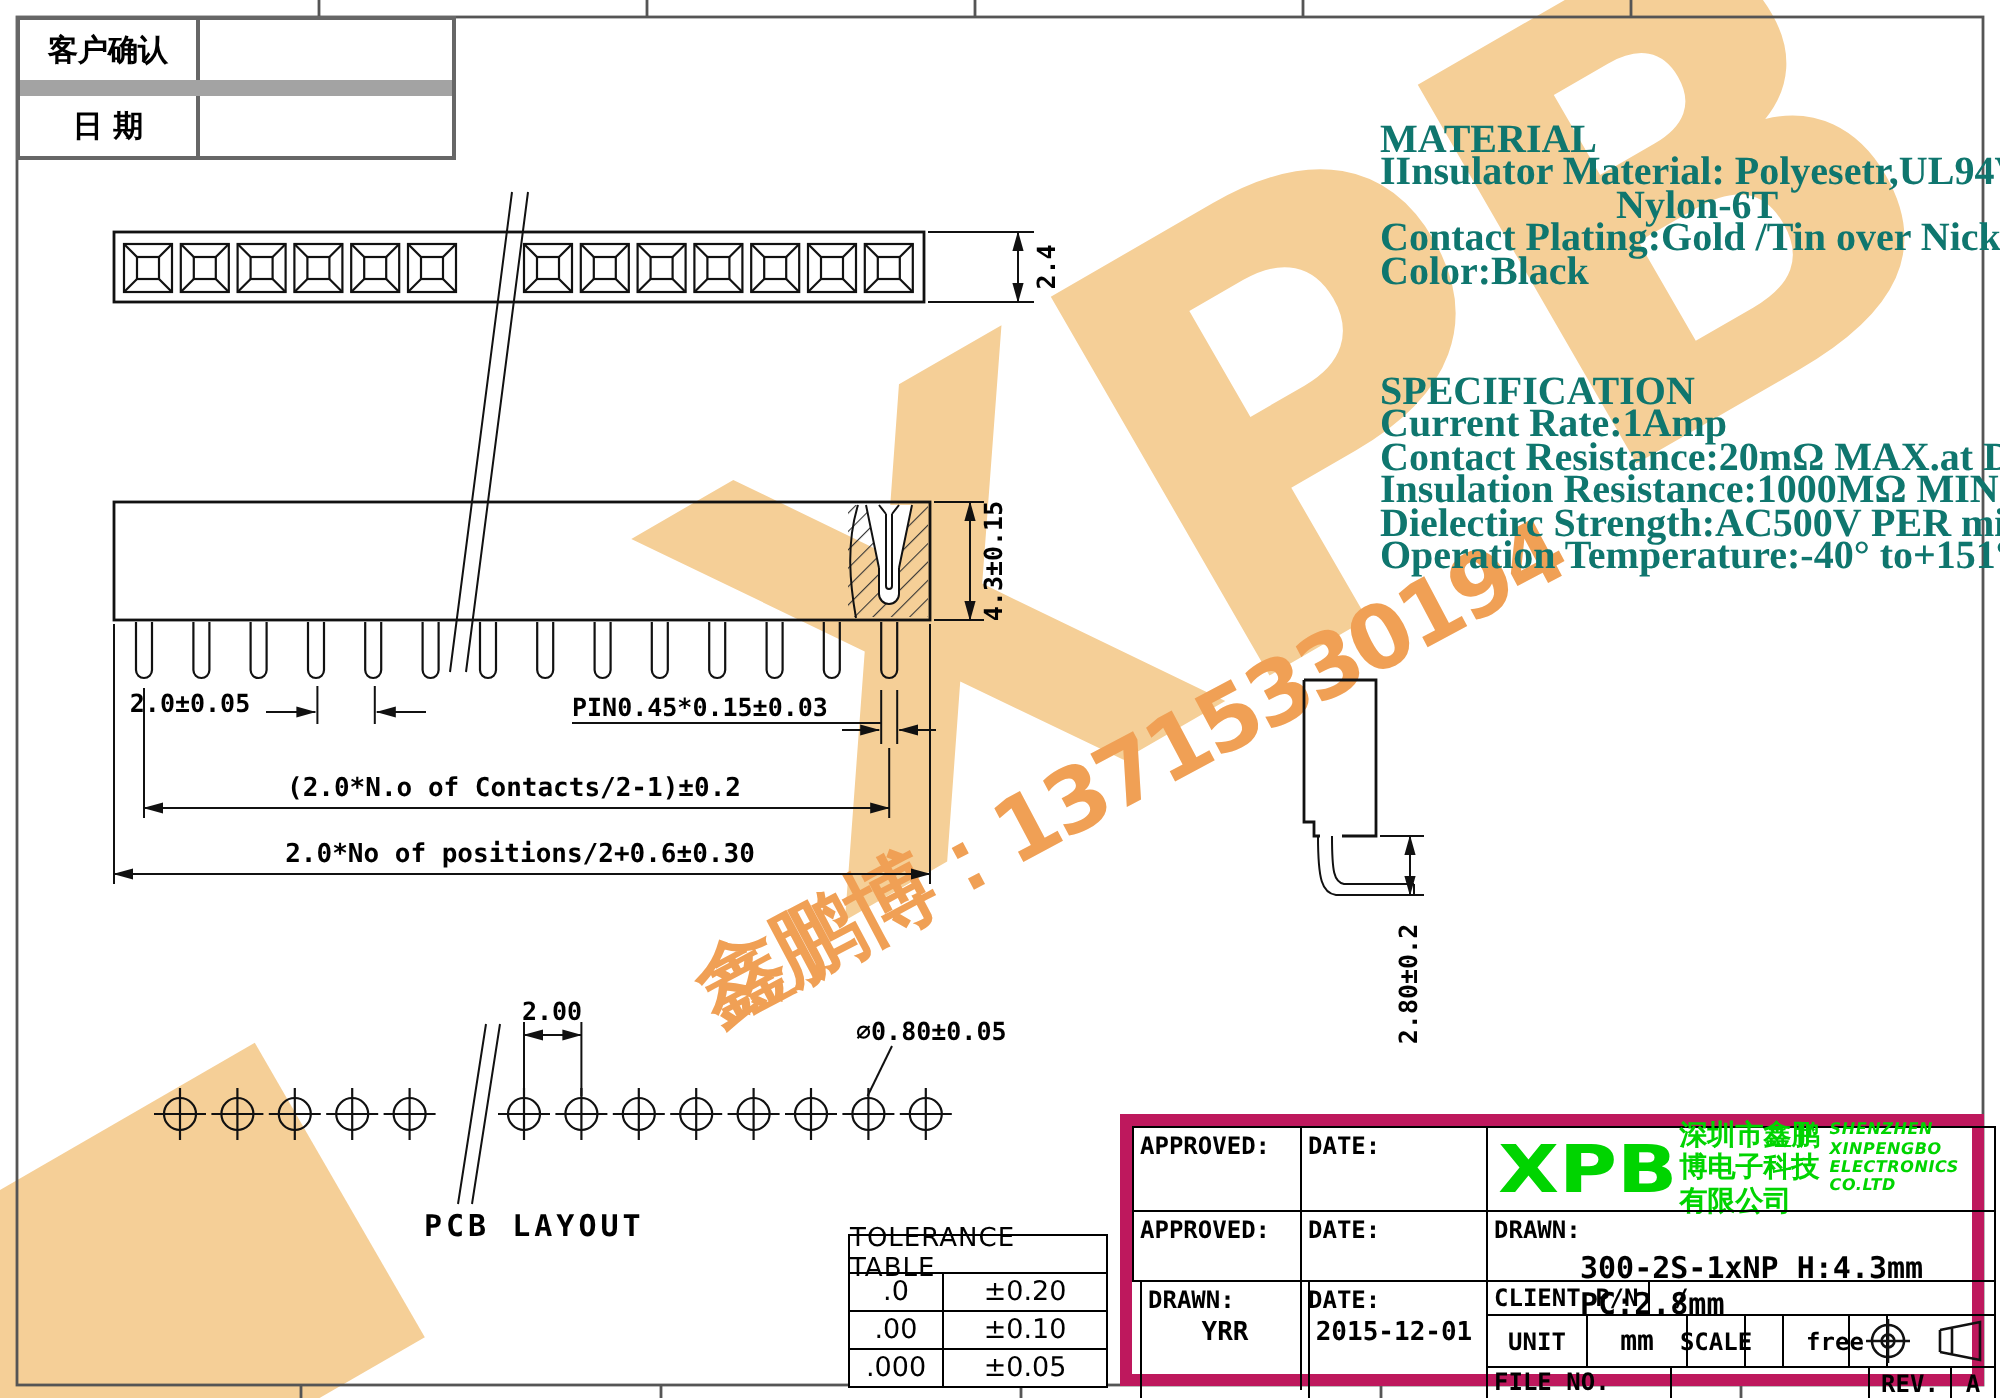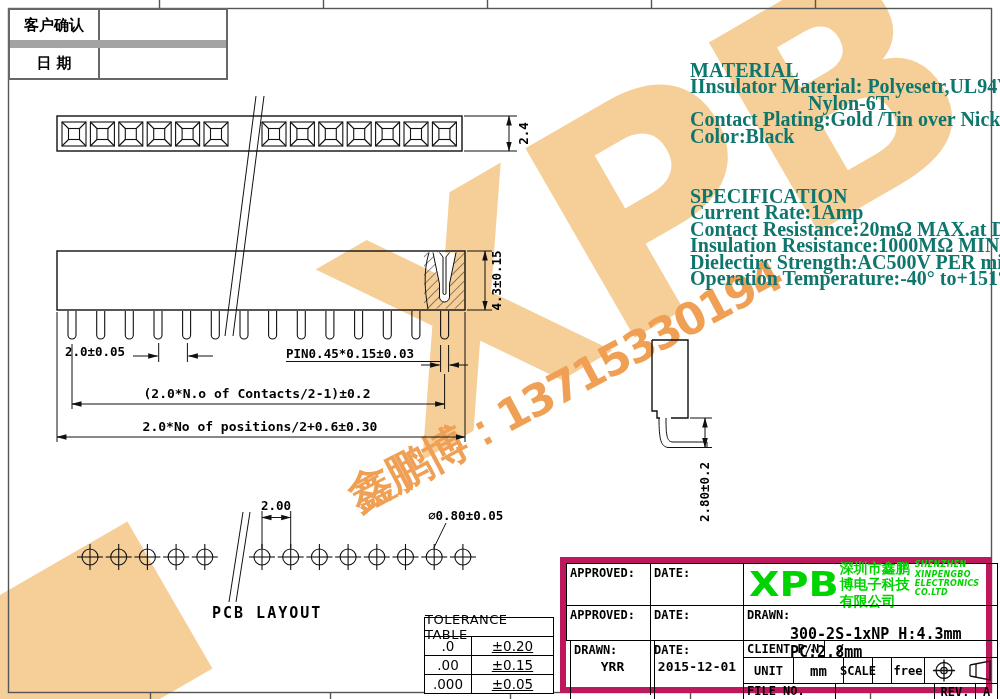--- a/index.html
+++ b/index.html
@@ -34,21 +34,21 @@
   .clabel{width:88px;border-right:2px solid #676767;display:flex;align-items:center;justify-content:center;
           font-family:"DejaVu Sans",sans-serif;font-weight:bold;font-size:15px;}
   .cval{flex:1;}
   
   .ttable{position:absolute;left:424px;top:617px;width:130px;z-index:3;background:#fff;
           font-family:"DejaVu Sans",sans-serif;color:#000;}
   .tt-head{border:1.5px solid #000;height:18px;display:flex;align-items:center;justify-content:center;
            font-size:13px;letter-spacing:0.5px;}
   .tt-row{display:flex;height:18px;border:1.5px solid #000;border-top:none;font-size:13.5px;}
   .tt-c1{width:46px;border-right:1.5px solid #000;display:flex;align-items:center;justify-content:center;}
-  .tt-c2{flex:1;display:flex;align-items:center;justify-content:center;text-decoration:underline;}
+  .tt-c2{flex:1;display:flex;align-items:center;justify-content:center;}
   
   .tblock{position:absolute;left:560px;top:557px;width:432px;height:136px;z-index:3;background:transparent;
           border:6px solid #be185d;box-sizing:border-box;color:#000;}
   .cell{position:absolute;border:1px solid #000;box-sizing:border-box;
         font-family:"DejaVu Sans Mono",monospace;font-weight:700;font-size:12px;}
   .cell .lb{padding:2px 3px;}
   .cell .vl{text-align:center;font-size:13px;}
   .logo-cell{display:flex;align-items:center;padding-left:5px;}
   .logo-txt{font-family:"DejaVu Sans",sans-serif;font-weight:bold;font-size:33px;line-height:33px;
             transform:scaleX(1.2);transform-origin:left center;letter-spacing:0px;margin-right:16px;}
@@ -367,21 +367,21 @@
   </div>
 
   <div class="ttable">
     <div class="tt-head">TOLERANCE TABLE</div>
     <div class="tt-row">
       <div class="tt-c1">.0</div>
       <div class="tt-c2">±0.20</div>
     </div>
     <div class="tt-row">
       <div class="tt-c1">.00</div>
-      <div class="tt-c2">±0.15</div>
+      <div class="tt-c2">±0.10</div>
     </div>
     <div class="tt-row">
       <div class="tt-c1">.000</div>
       <div class="tt-c2">±0.05</div>
     </div>
   </div>
 
   <div class="tblock">
     <div class="cell" style="left:0;top:0;width:85px;height:43px">
       <div class="lb">APPROVED:</div>
@@ -424,21 +424,21 @@
 
     <div class="cell ctr" style="left:177px;top:94px;width:51px;height:27px">
       <span>UNIT</span>
       </div>
     <div class="cell ctr" style="left:227px;top:94px;width:51px;height:27px;font-size:14px">
       <span>mm</span>
       </div>
     <div class="cell ctr" style="left:277px;top:94px;width:30px;height:27px">
       <span>SCALE</span>
       </div>
-    <div class="cell ctr" style="left:325px;top:94px;width:34px;height:27px">
+    <div class="cell ctr" style="left:325px;top:94px;width:53px;height:27px">
       <span>free</span>
       </div>
     <div class="cell ctr" style="left:358px;top:94px;width:74px;height:27px">
       <svg width="72" height="25" viewBox="0 0 72 25">
         <g stroke="#111" stroke-width="1.3" fill="none">
           <circle cx="19" cy="12.5" r="8"></circle>
           <circle cx="19" cy="12.5" r="3.2"></circle>
           <path d="M19,1.5 V23.5 M8,12.5 H30"></path>
           <path d="M45,7 L45,18 M45,7 L65,3 L65,22 L45,18 M51,6 V19.2"></path>
         </g>

